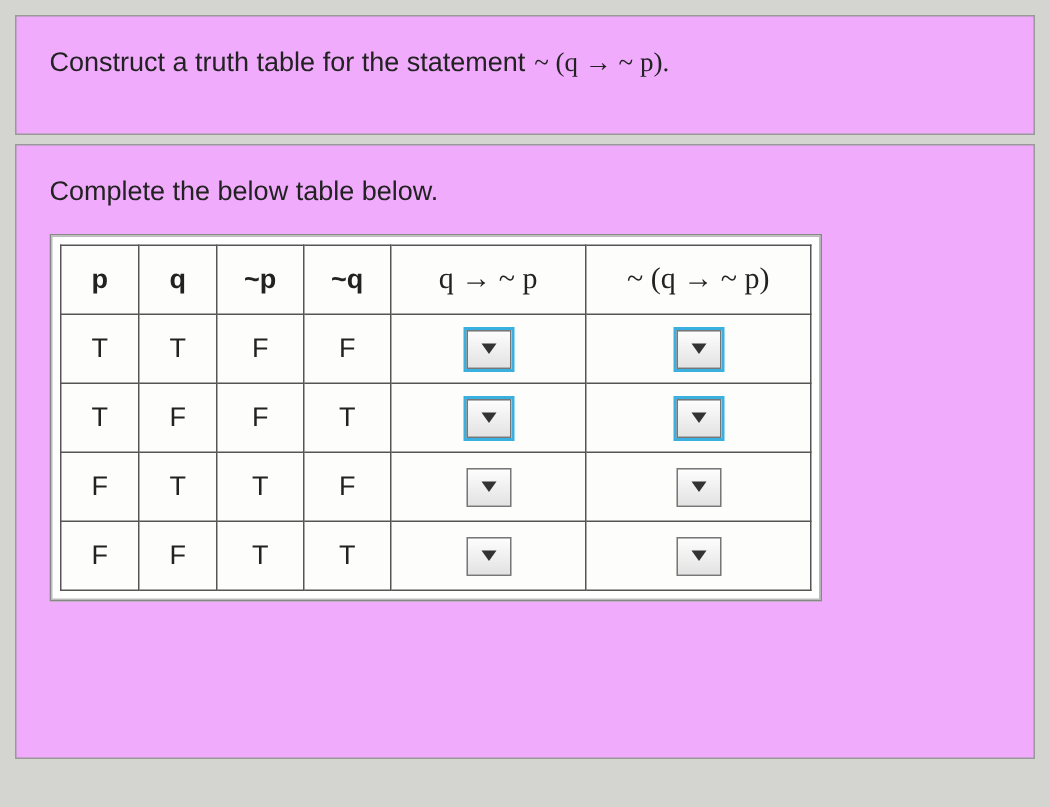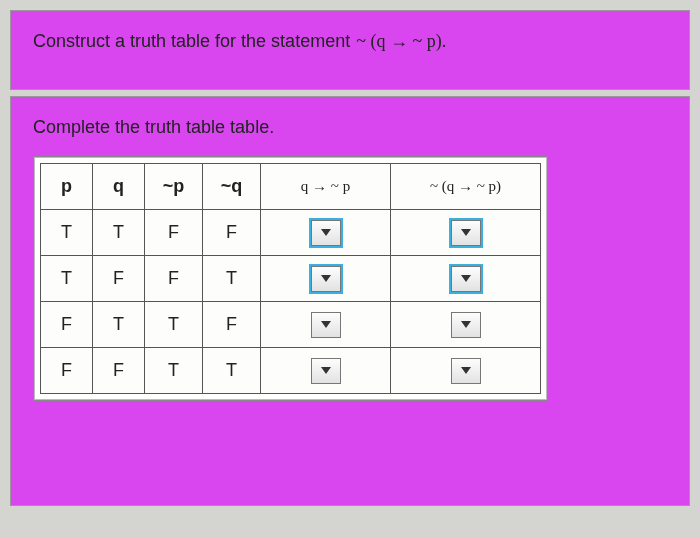--- a/index.html
+++ b/index.html
@@ -4,21 +4,21 @@
   <style>
     * { box-sizing: border-box; margin: 0; padding: 0; }
     body {
       width: 700px;
       height: 538px;
       background: #d4d4d0;
       font-family: Arial, sans-serif;
       padding: 10px;
     }
     .panel {
-      background: #d946ef;
+      background: #f0abfc;
       border: 1px solid #999;
       padding: 20px 22px;
       min-height: 240px;
     }
     .panel.top {
       margin-bottom: 6px;
       min-height: 80px;
     }
     .panel.bottom {
       min-height: 410px;
@@ -62,21 +62,21 @@
     .col-small { width: 52px; }
     .col-medium { width: 58px; }
     .col-wide { width: 130px; }
     .col-wider { width: 150px; margin-left: 40px; }
     th {
       font-weight: bold;
       font-family: Arial, sans-serif;
     }
     .math-head {
       font-family: 'Times New Roman', serif;
-      font-size: 15px;
+      font-size: 20px;
       font-weight: normal;
     }
     .dropdown {
       display: inline-flex;
       align-items: center;
       justify-content: center;
       width: 30px;
       height: 26px;
       background: linear-gradient(#fdfdfd, #e2e2e2);
       border: 1px solid #777;
@@ -98,21 +98,21 @@
 <body>
 
 <div class="panel top">
   <div class="statement">
     <span>Construct a truth table for the statement</span>
     <span class="math">~ (q → ~ p).</span>
   </div>
 </div>
 
 <div class="panel bottom">
-  <div class="instruction">Complete the truth table table.</div>
+  <div class="instruction">Complete the below table below.</div>
   
   <div class="table-wrap">
     <table>
       <thead>
         <tr>
           <th class="col-small">p</th>
           <th class="col-small">q</th>
           <th class="col-medium">~p</th>
           <th class="col-medium">~q</th>
           <th class="col-wide math-head">q → ~ p</th>

